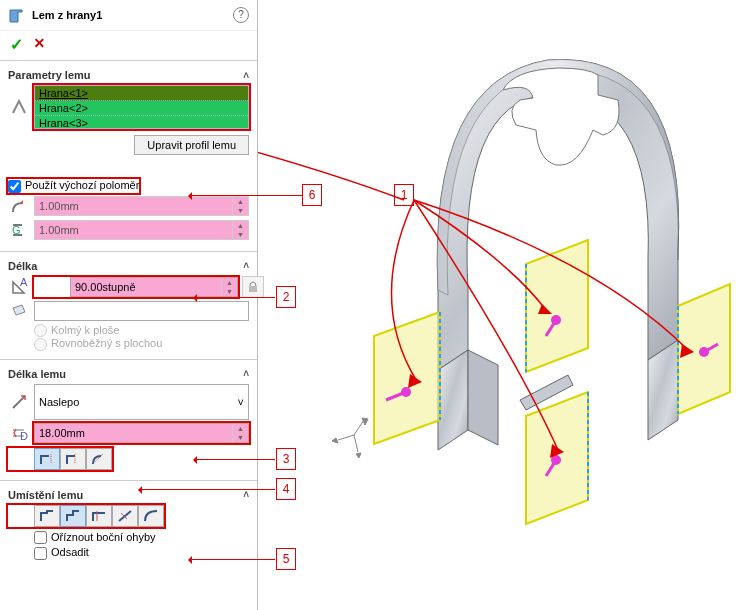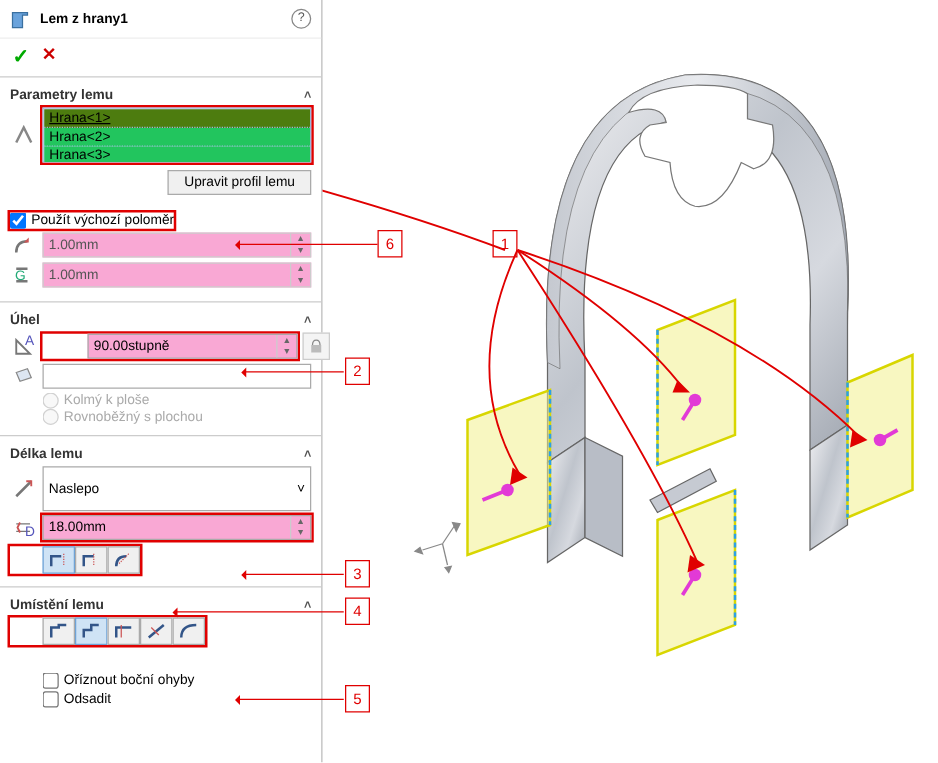--- a/index.html
+++ b/index.html
@@ -76,21 +76,21 @@
         <div class="listbox">
           <div class="item sel">Hrana&lt;1&gt;</div>
           <div class="item">Hrana&lt;2&gt;</div>
           <div class="item">Hrana&lt;3&gt;</div>
         </div>
       </div>
     </div>
     <div class="row" style="justify-content:flex-end;margin-top:6px;">
       <span class="btn">Upravit profil lemu</span>
     </div>
-    <div class="row" style="margin-top:14px;">
+    <div class="row" style="margin-top:24px;">
       <div class="highlight-red" style="display:inline-block;">
         <label class="chk-row">
           <input type="checkbox" checked="" style=""><span>Použít výchozí poloměr</span>
         </label>
       </div>
     </div>
     <div class="row">
       <span class="row-icon">
         <svg width="18" height="18">
             <path d="M3 15 Q3 6 12 6" fill="none" stroke="#777" stroke-width="2"></path>
@@ -117,21 +117,21 @@
         <div class="arrows">
             <div>▲</div>
             <div>▼</div>
           </div>
       </div>
     </div>
   </div>
 
   <div class="section">
     <div class="section-head">
-      <span>Úhel</span>
+      <span>Délka</span>
       <span class="chev">˄</span>
     </div>
     <div class="row">
       <span class="row-icon">
         <svg width="18" height="18">
             <path d="M3 15 L3 4 L14 15 Z" fill="none" stroke="#777" stroke-width="1.5"></path>
             <text x="10" y="8" font-size="7" fill="#55b">A</text>
           </svg>
       </span>
       <div style="flex:1;padding-left:36px;" class="highlight-red">
@@ -260,21 +260,21 @@
               </svg>
             </span>
           <span class="iconbtn">
               <svg width="16" height="14">
                 <path d="M2 12 Q2 2 14 2" fill="none" stroke="#358" stroke-width="2"></path>
               </svg>
             </span>
         </div>
       </div>
     </div>
-    <div class="row chk-row" style="padding-left:26px;margin-top:22px;">
+    <div class="row chk-row" style="padding-left:26px;margin-top:4px;">
       <label><input type="checkbox" style=""><span>Oříznout boční ohyby</span></label>
     </div>
     <div class="row chk-row" style="padding-left:26px;">
       <label><input type="checkbox" style=""><span>Odsadit</span></label>
     </div>
   </div>
 </div>
 
 <div class="annot" style="left:302px;top:184px;">6</div>
 <div class="annot" style="left:394px;top:184px;">1</div>

